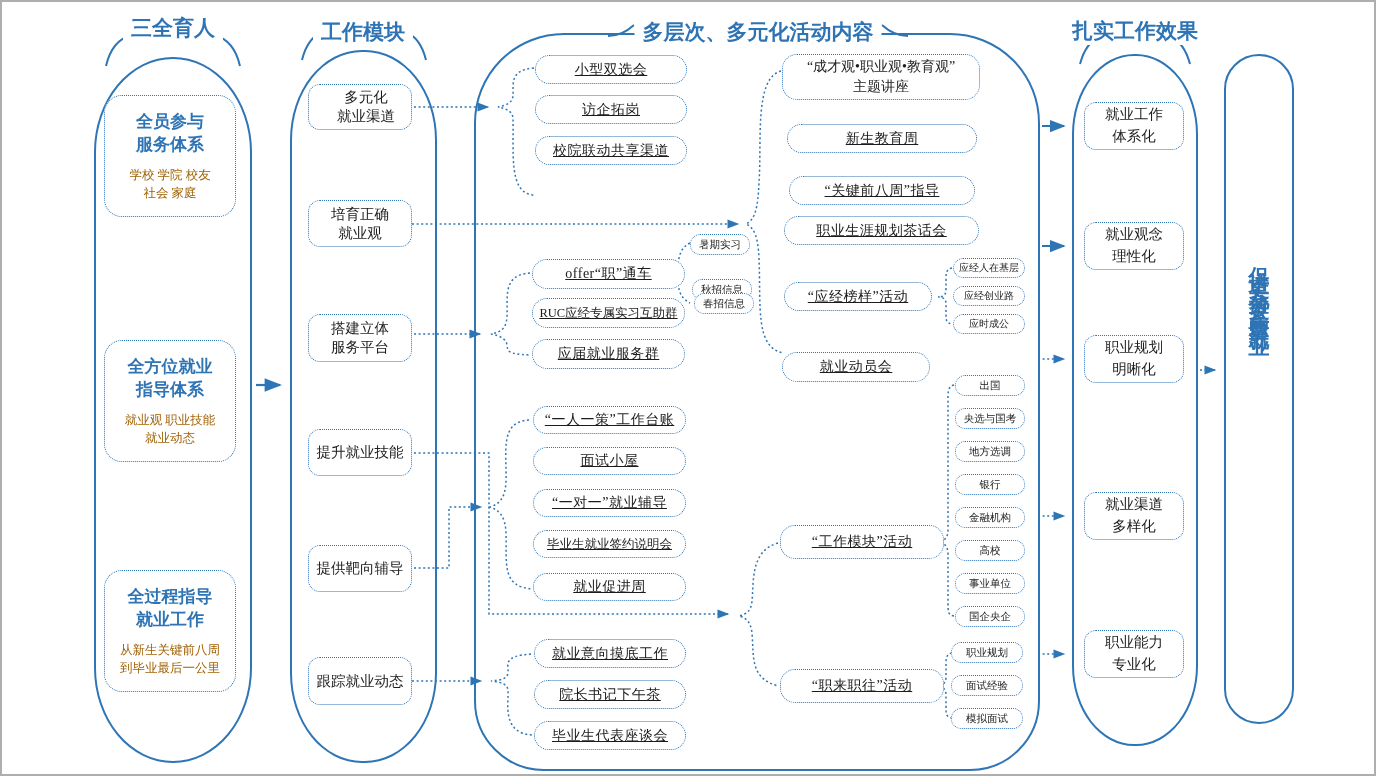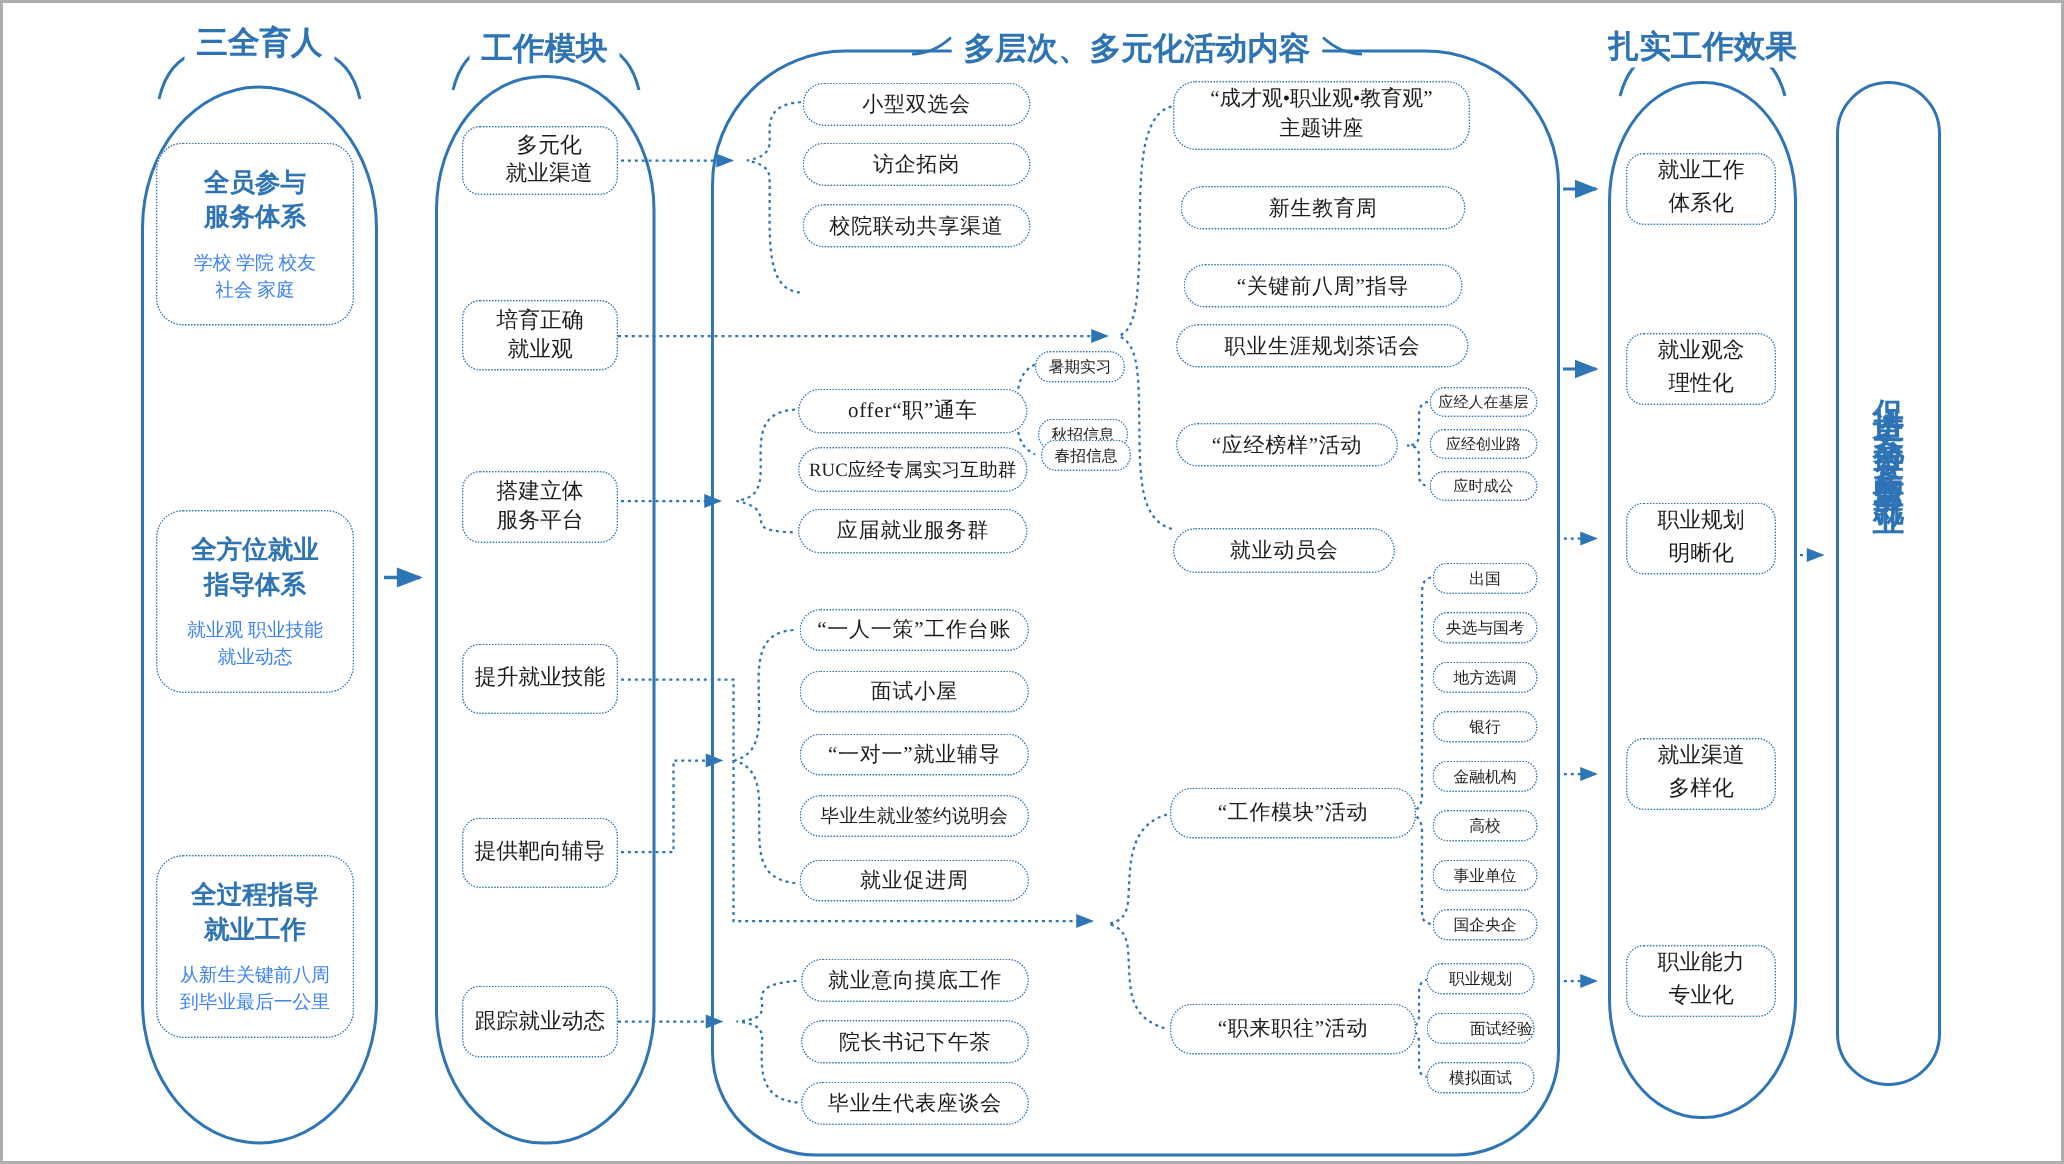--- a/index.html
+++ b/index.html
@@ -6,30 +6,30 @@
   .canvas{position:relative;width:1376px;height:776px;background:#ffffff;
           border:2px solid #aeaeae;box-sizing:border-box;overflow:hidden;
           font-family:"Liberation Serif","DejaVu Serif",serif;}
   .cont{position:absolute;border:2px solid #2e75b6;background:transparent;z-index:0;box-sizing:border-box;}
   .conn{position:absolute;left:0;top:0;z-index:1;}
   .ctitle{position:absolute;transform:translateX(-50%);background:#fff;padding:0 8px;
           color:#2e74b5;font-size:21px;font-weight:bold;white-space:nowrap;z-index:3;}
   .dbox{position:absolute;border:1.6px dotted #2e75b6;border-radius:15px;background:#fff;
         display:flex;align-items:center;justify-content:center;flex-direction:column;
         text-align:center;color:#1c1c1c;z-index:2;box-sizing:border-box;}
-  .act{font-size:14px;letter-spacing:.5px;}
+  .act{font-size:14px;letter-spacing:.5px;text-decoration:underline;}
   .tight{font-size:12.5px;letter-spacing:0;}
   .two{font-size:14px;line-height:1.45;}
   .mod{font-size:14.5px;line-height:1.3;border-radius:12px;}
   .eff{font-size:14.5px;line-height:1.5;border-radius:12px;}
   .tiny{border-radius:10px;font-size:10.5px;letter-spacing:0;}
   .tiny2{border-radius:10px;font-size:10px;letter-spacing:0;}
   .bigbox{border-radius:18px;}
   .bt{color:#2e74b5;font-size:17px;line-height:1.4;font-weight:bold;}
-  .bs{color:#3b82f6;font-size:12.5px;line-height:1.45;margin-top:9px;}
+  .bs{color:#a16207;font-size:12.5px;line-height:1.45;margin-top:9px;}
   .ln{display:block;}
   .goal{position:absolute;writing-mode:vertical-rl;color:#2e74b5;font-size:21px;font-weight:bold;
         letter-spacing:7px;z-index:2;}
 </style>
 </head>
 <body>
 
 <div class="canvas">
 
   <svg class="conn" width="1376" height="776" viewBox="0 0 1376 776">
@@ -255,21 +255,21 @@
   <div class="dbox tiny" style="left:953px;top:571px;width:70px;height:21px;">
     <span>事业单位</span>
     </div>
   <div class="dbox tiny" style="left:953px;top:604px;width:70px;height:21px;">
     <span>国企央企</span>
     </div>
 
   <div class="dbox tiny" style="left:949px;top:640px;width:72px;height:21px;">
     <span>职业规划</span>
     </div>
-  <div class="dbox tiny" style="left:949px;top:673px;width:72px;height:21px;align-items:flex-end;">
+  <div class="dbox tiny" style="left:949px;top:673px;width:72px;height:21px;">
     <span>面试经验</span>
     </div>
   <div class="dbox tiny" style="left:949px;top:706px;width:72px;height:21px;">
     <span>模拟面试</span>
     </div>
 
   <div class="dbox eff" style="left:1082px;top:100px;width:100px;height:48px;">
     <span class="ln">就业工作</span>
       <span class="ln">体系化</span>
     </div>

